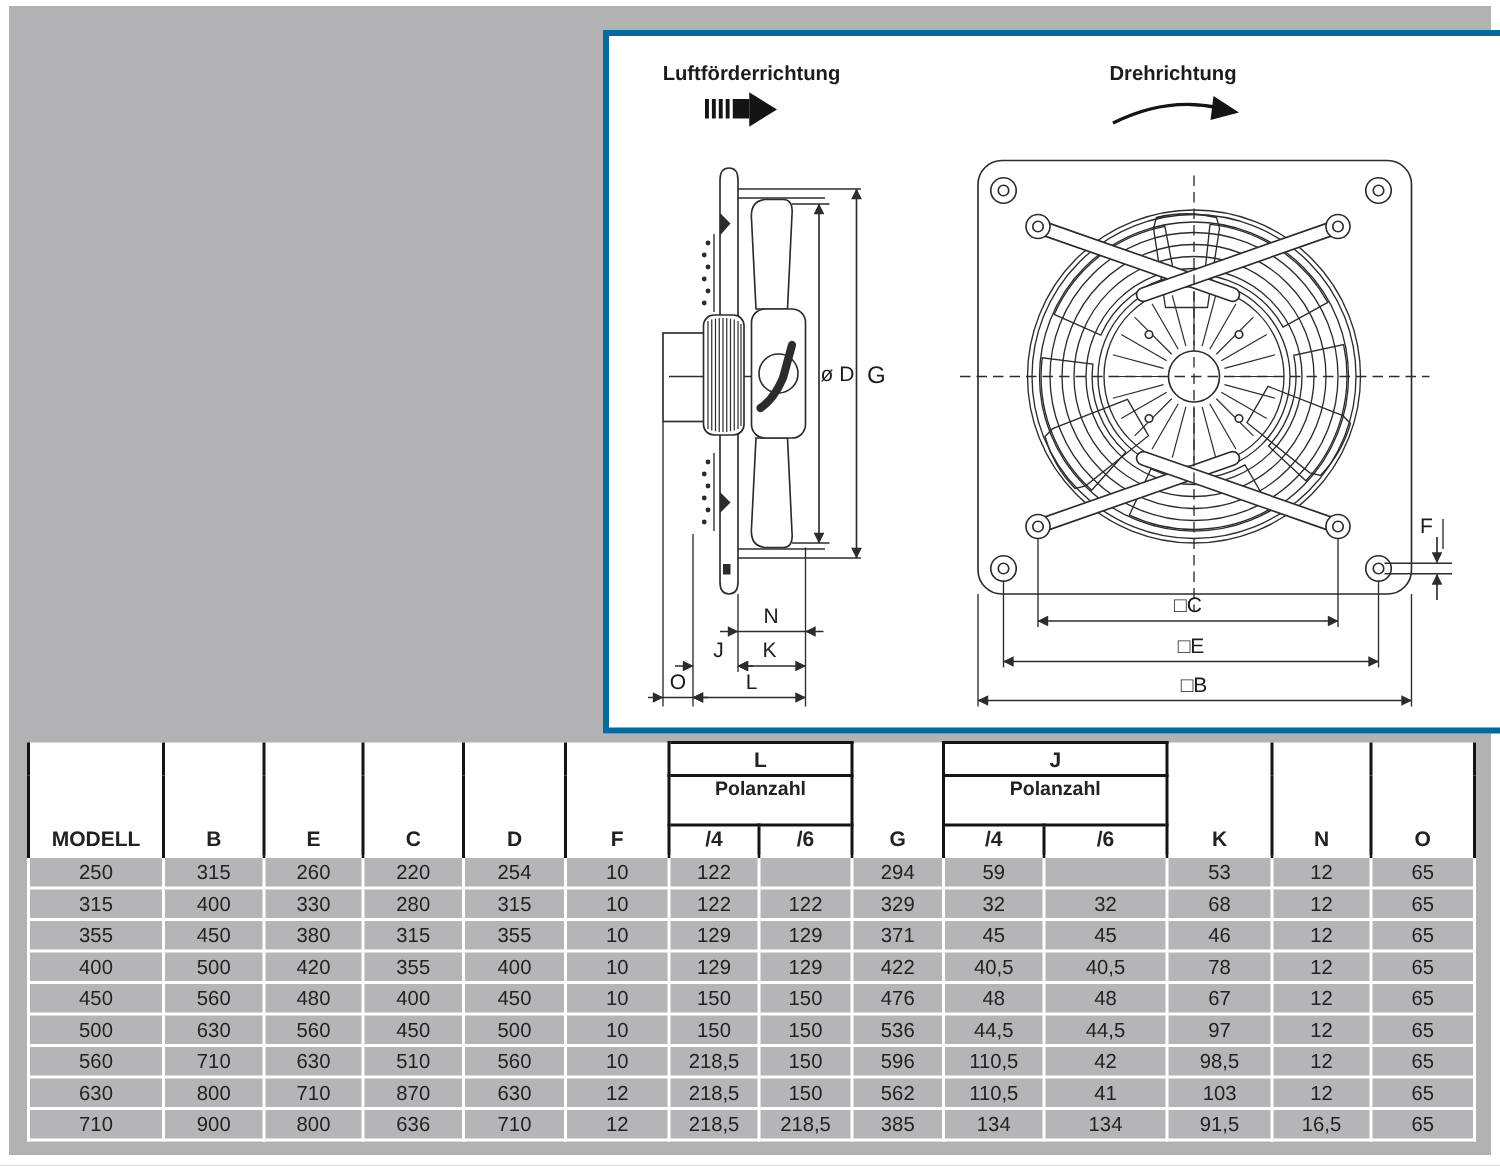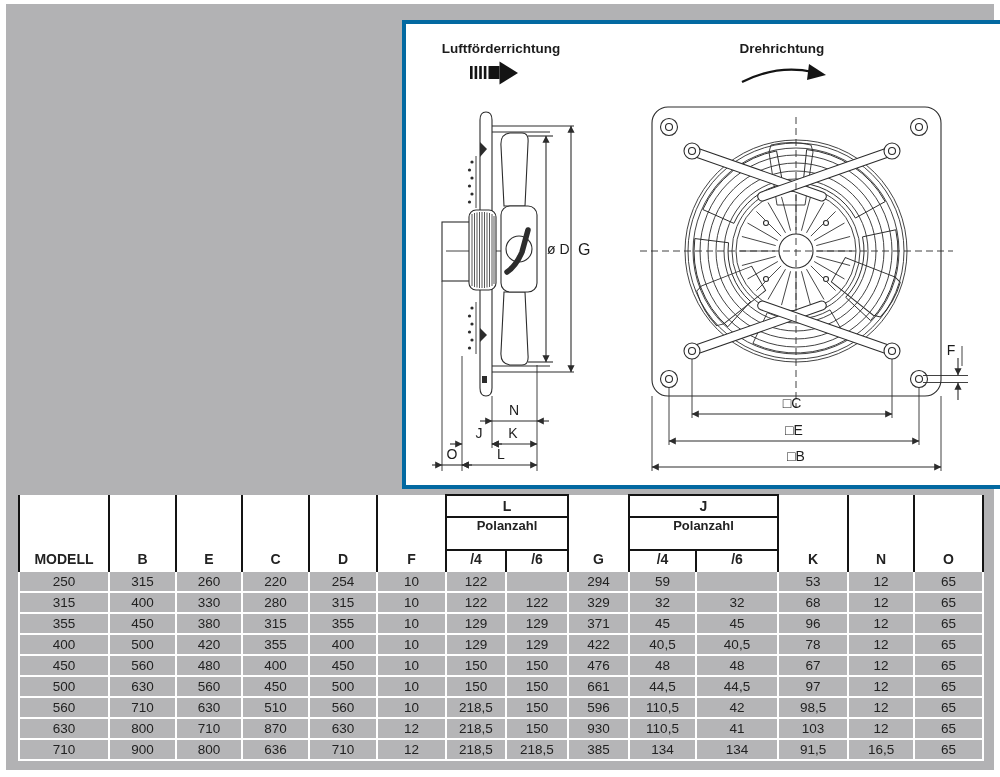--- a/index.html
+++ b/index.html
@@ -332,21 +332,21 @@
             <td>450</td>
             <td>380</td>
             <td>315</td>
             <td>355</td>
             <td>10</td>
             <td>129</td>
             <td>129</td>
             <td>371</td>
             <td>45</td>
             <td>45</td>
-            <td>96</td>
+            <td>46</td>
             <td>12</td>
             <td>65</td>
           </tr>
           <tr>
             <td class="mcell">400</td>
             <td>500</td>
             <td>420</td>
             <td>355</td>
             <td>400</td>
             <td>10</td>
@@ -377,21 +377,21 @@
           </tr>
           <tr>
             <td class="mcell">500</td>
             <td>630</td>
             <td>560</td>
             <td>450</td>
             <td>500</td>
             <td>10</td>
             <td>150</td>
             <td>150</td>
-            <td>661</td>
+            <td>536</td>
             <td>44,5</td>
             <td>44,5</td>
             <td>97</td>
             <td>12</td>
             <td>65</td>
           </tr>
           <tr>
             <td class="mcell">560</td>
             <td>710</td>
             <td>630</td>
@@ -409,21 +409,21 @@
           </tr>
           <tr>
             <td class="mcell">630</td>
             <td>800</td>
             <td>710</td>
             <td>870</td>
             <td>630</td>
             <td>12</td>
             <td>218,5</td>
             <td>150</td>
-            <td>930</td>
+            <td>562</td>
             <td>110,5</td>
             <td>41</td>
             <td>103</td>
             <td>12</td>
             <td>65</td>
           </tr>
           <tr>
             <td class="mcell">710</td>
             <td>900</td>
             <td>800</td>

